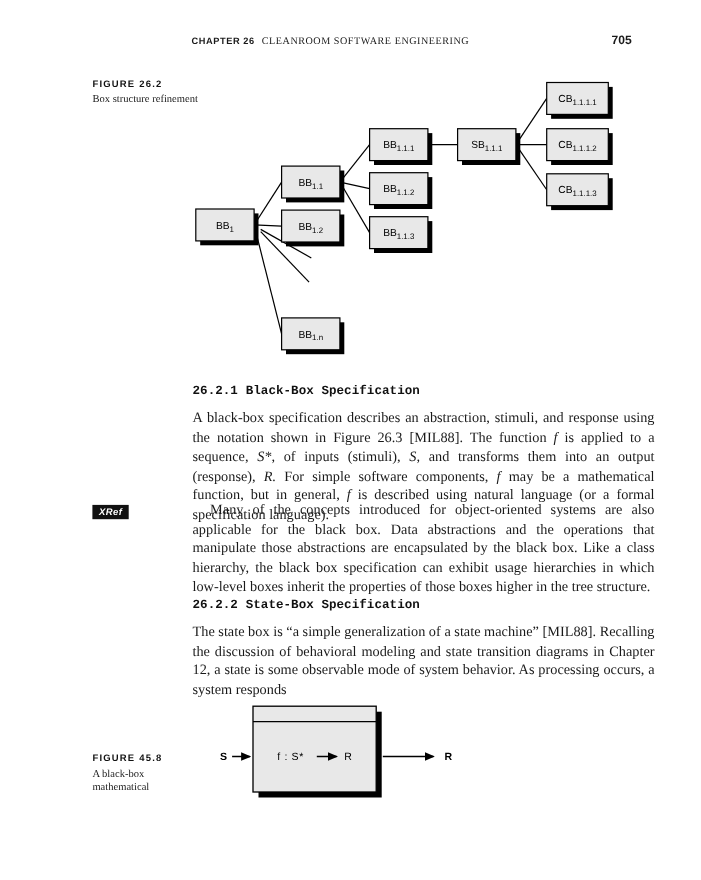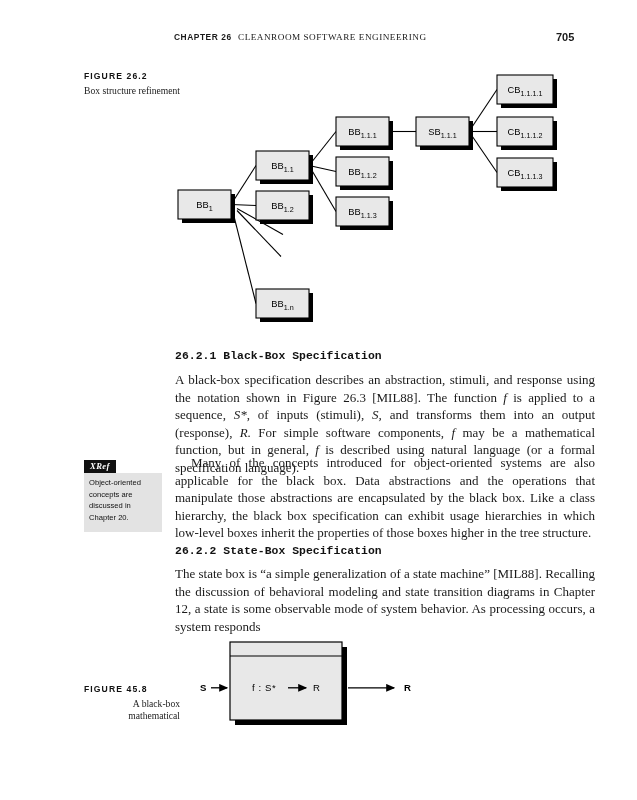--- a/index.html
+++ b/index.html
@@ -70,21 +70,20 @@
     font-weight: bold;
     font-size: 8.6px;
     letter-spacing: 1.1px;
     margin-bottom: 2.5px;
     color: #111;
   }
   .fig-caption .fig-desc {
     display: block;
     font-size: 9.6px;
     color: #1a1a1a;
-    text-align: right;
   }
   #fig-262-caption { left: 84px; top: 70px; }
   #fig-263-caption { left: 84px; top: 683px; }
 
   
   #figure-262 {
     position: absolute;
     left: 0px;
     top: 60px;
     width: 637px;
@@ -147,21 +146,21 @@
   #xref-note {
     position: absolute;
     left: 84px;
     top: 455px;
     width: 78px;
   }
   #xref-tag {
     display: inline-block;
     background: #111111;
     color: #ffffff;
-    font-family: Liberation Serif, serif;
+    font-family: Liberation Sans, sans-serif;
     font-weight: bold;
     font-style: italic;
     font-size: 8.6px;
     letter-spacing: 0.4px;
     padding: 1.5px 6px 2px 6px;
   }
   #xref-body {
     background: #e3e3e3;
     padding: 4px 5px 9px 5px;
     font-family: "Liberation Sans", sans-serif;
@@ -294,21 +293,20 @@
 <div class="sec-heading" id="head-2621">
   <span class="sec-num">26.2.1</span><span>Black-Box Specification</span>
 </div>
 
 <div class="body-para" id="para-1"><span>A black-box specification describes an abstraction, stimuli, and response using the notation shown in Figure 26.3 [MIL88]. The function </span><i>f</i><span> is applied to a sequence, </span><i>S*</i><span>, of inputs (stimuli), </span><i>S,</i><span> and transforms them into an output (response), </span><i>R.</i><span> For simple software components, </span><i>f</i><span> may be a mathematical function, but in general, </span><i>f</i><span> is described using natural language (or a formal specification language).</span></div>
 
 <div class="body-para" id="para-2">Many of the concepts introduced for object-oriented systems are also applicable for the black box. Data abstractions and the operations that manipulate those abstractions are encapsulated by the black box. Like a class hierarchy, the black box specification can exhibit usage hierarchies in which low-level boxes inherit the properties of those boxes higher in the tree structure.</div>
 
 <div id="xref-note">
   <div id="xref-tag">XRef</div>
-  <div id="xref-body">Object-oriented concepts are discussed in Chapter 20.</div>
 </div>
 
 <div class="sec-heading" id="head-2622">
   <span class="sec-num">26.2.2</span><span>State-Box Specification</span>
 </div>
 
 <div class="body-para" id="para-3">The state box is “a simple generalization of a state machine” [MIL88]. Recalling the discussion of behavioral modeling and state transition diagrams in Chapter 12, a state is some observable mode of system behavior. As processing occurs, a system responds</div>
 
 <div class="fig-caption" id="fig-263-caption">
   <span class="fig-label">FIGURE 45.8</span>

